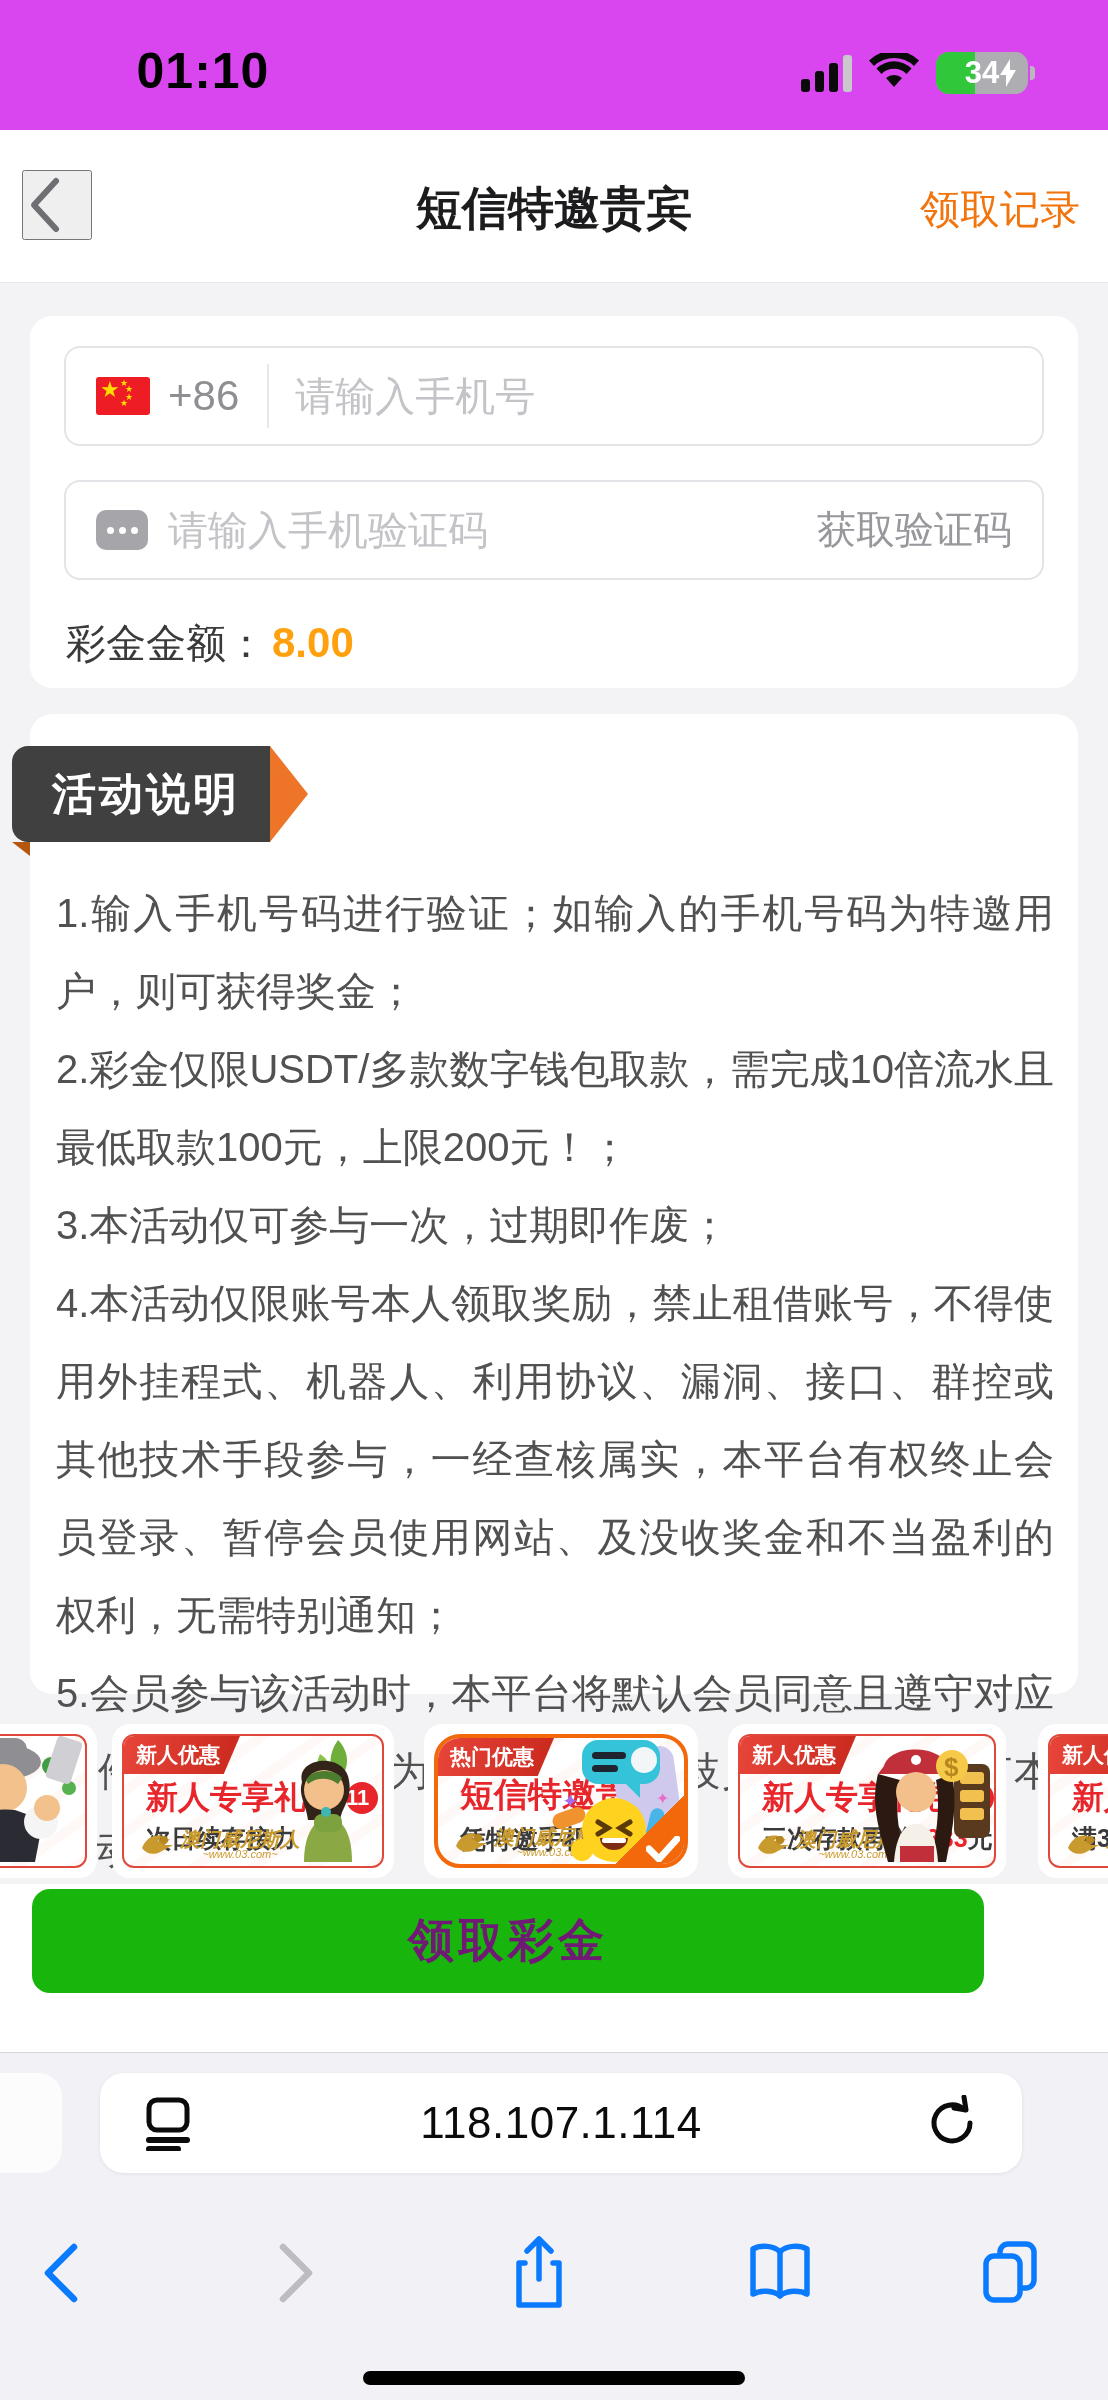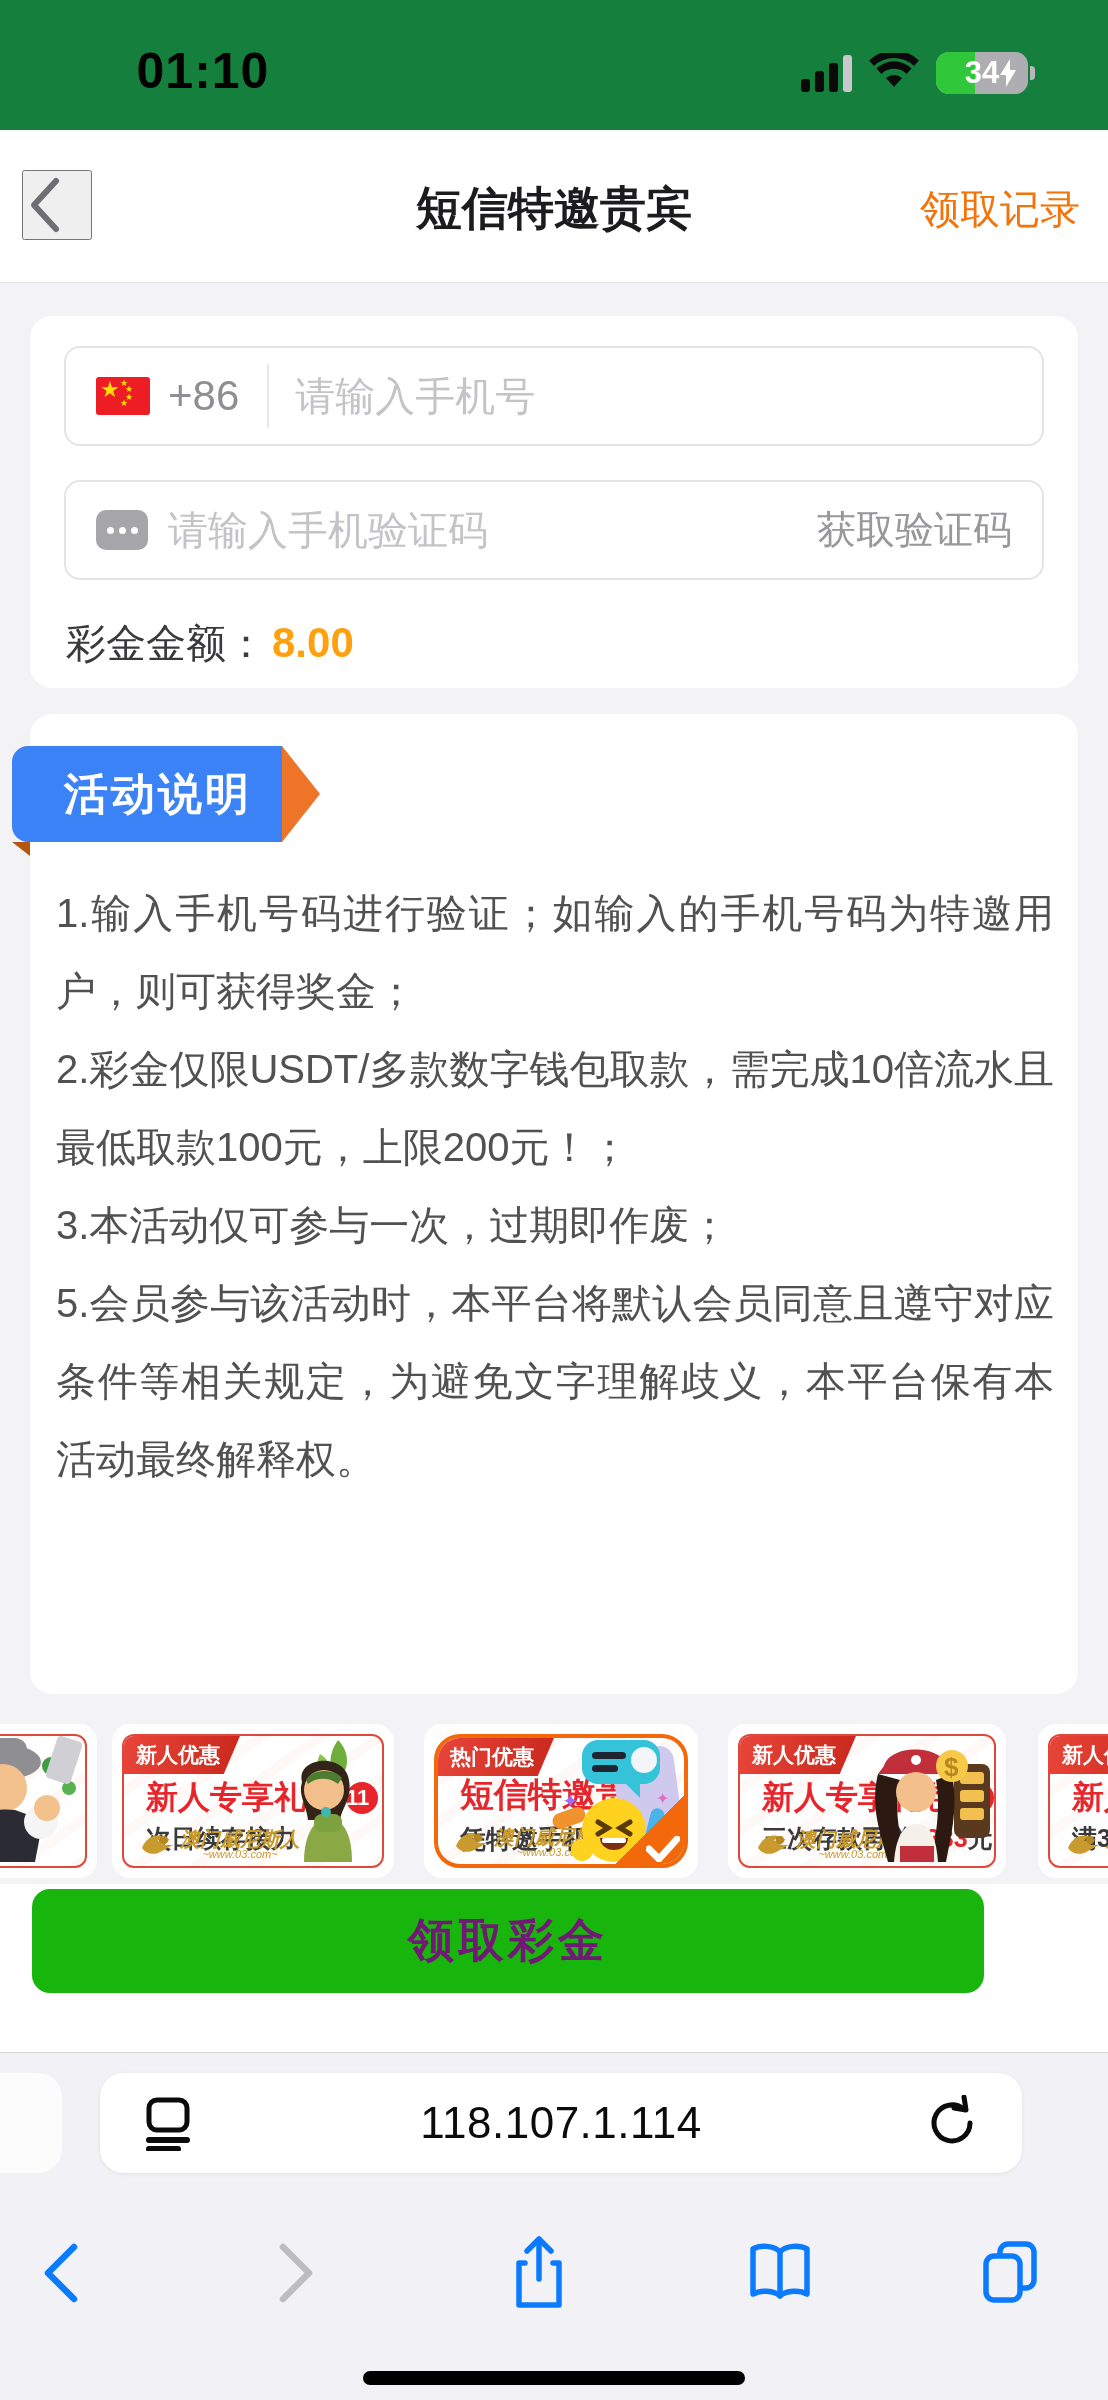--- a/index.html
+++ b/index.html
@@ -1,21 +1,21 @@
 <!DOCTYPE html>
 <html><head>
 <meta charset="utf-8">
 <style>
   * { margin:0; padding:0; box-sizing:border-box; }
   html,body { width:1108px; height:2400px; }
   body { font-family:"Liberation Sans","DejaVu Sans",sans-serif; background:#fff; overflow:hidden; }
   .screen { position:relative; width:1108px; height:2400px; overflow:hidden; background:#fff; }
 
   
-  .statusbar { position:absolute; top:0; left:0; right:0; height:130px; background:#15803d; }
+  .statusbar { position:absolute; top:0; left:0; right:0; height:130px; background:#d946ef; }
   .time { position:absolute; left:128px; top:42px; width:150px; text-align:center; font-size:50px; font-weight:700; color:#000; letter-spacing:1px; }
   .sb-icons { position:absolute; right:80px; top:52px; display:flex; align-items:center; gap:16px; }
   .cell { display:flex; align-items:flex-end; gap:5px; height:38px; }
   .cell i { display:block; width:9px; border-radius:3px; background:#0a0a0a; }
   .cell i:nth-child(1){height:13px;} .cell i:nth-child(2){height:21px;}
   .cell i:nth-child(3){height:29px;} .cell i:nth-child(4){height:37px; background:#c9c9cd;}
   .battery { position:relative; width:92px; height:42px; }
   .batt-body { position:absolute; inset:0; background:#aeaeb2; border-radius:13px; overflow:hidden; }
   .batt-fill { position:absolute; left:0; top:0; bottom:0; width:42%; background:#30c73a; }
   .batt-num { position:absolute; inset:0; color:#fff; font-size:31px; font-weight:800; text-align:center; line-height:42px; letter-spacing:0; }
@@ -46,21 +46,21 @@
   .txt-input::placeholder { color:#c4c4c8; }
   .sms-ico { width:52px; height:40px; background:#a5a5aa; border-radius:10px; margin:0 20px 0 30px; flex:none; display:flex; align-items:center; justify-content:center; gap:5px; }
   .sms-ico i { width:7px; height:7px; border-radius:50%; background:#fff; display:block; }
   .getcode { font-size:39px; color:#97979c; margin-right:30px; flex:none; background:none; border:none; font-family:inherit; }
   .bonus-row { position:absolute; left:36px; top:300px; font-size:40px; color:#3a3a3c; }
   .bonus-amt { color:#ffa00f; font-weight:700; font-size:42px; margin-left:6px; }
 
   
   .rules-card { left:30px; top:714px; width:1048px; height:980px; }
   .ribbon { position:absolute; left:-18px; top:32px; height:96px; }
-  .ribbon-body { position:relative; height:96px; background:#3b82f6; border-radius:16px 0 0 16px; display:flex; align-items:center; padding:0 30px 0 52px; }
+  .ribbon-body { position:relative; height:96px; background:#404040; border-radius:16px 0 0 16px; display:flex; align-items:center; padding:0 30px 0 40px; }
   .ribbon-body::after { content:""; position:absolute; right:-38px; top:0; width:0; height:0;
      border-top:48px solid transparent; border-bottom:48px solid transparent; border-left:38px solid #ee7428; }
   .ribbon-fold { position:absolute; left:0; top:96px; width:0; height:0; border-top:14px solid #b5560f; border-left:18px solid transparent; }
   .ribbon-label { color:#fff; font-size:44px; font-weight:700; letter-spacing:3px; }
   .rules-text { position:absolute; left:26px; right:24px; top:160px; }
   .rules-text p { font-size:40px; line-height:78px; color:#515151; font-weight:500; text-align:justify; }
 
   
   .carousel { position:absolute; top:1724px; left:0; width:1108px; height:154px; }
   .pcard { position:absolute; top:0; height:154px; background:#fff; border-radius:18px; padding:10px; }
@@ -190,20 +190,21 @@
     <div class="ribbon">
       <div class="ribbon-body">
           <span class="ribbon-label">活动说明</span>
         </div>
       <div class="ribbon-fold"></div>
     </div>
     <div class="rules-text">
       <p>1.输入手机号码进行验证；如输入的手机号码为特邀用户，则可获得奖金；</p>
       <p>2.彩金仅限USDT/多款数字钱包取款，需完成10倍流水且最低取款100元，上限200元！；</p>
       <p>3.本活动仅可参与一次，过期即作废；</p>
+      <p>4.本活动仅限账号本人领取奖励，禁止租借账号，不得使用外挂程式、机器人、利用协议、漏洞、接口、群控或其他技术手段参与，一经查核属实，本平台有权终止会员登录、暂停会员使用网站、及没收奖金和不当盈利的权利，无需特别通知；</p>
       <p>5.会员参与该活动时，本平台将默认会员同意且遵守对应条件等相关规定，为避免文字理解歧义，本平台保有本活动最终解释权。</p>
     </div>
   </div>
 
   <div class="carousel">
 
     <div class="pcard" style="left:-185px; width:282px;">
       <div class="pbanner">
         <span class="part" style="right:2px;">
           <svg width="160" height="126" viewBox="0 0 160 126">

